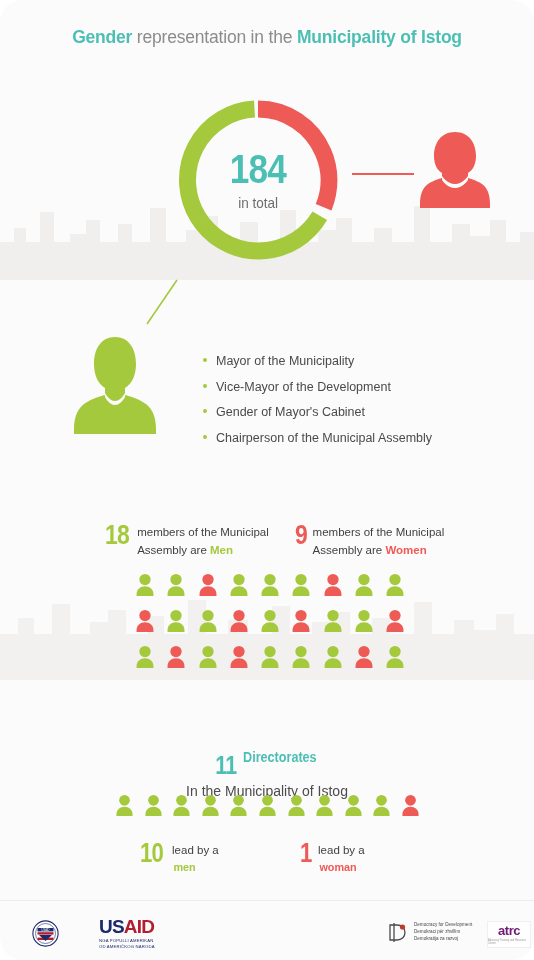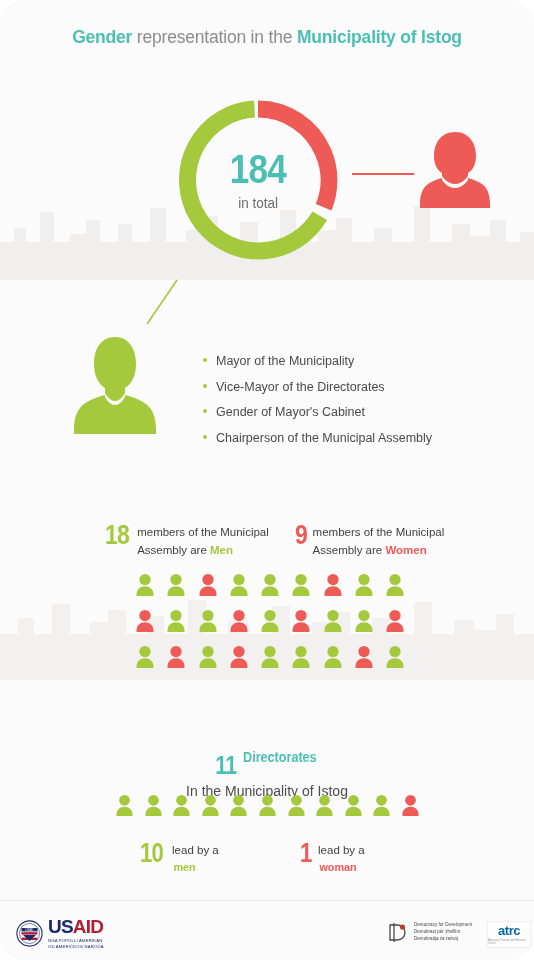--- a/index.html
+++ b/index.html
@@ -114,37 +114,37 @@
     transform: scaleX(0.82); transform-origin: left top; margin-right: 4px;
   }
   .lead-num.green { color: #a5c93c; }
   .lead-num.red { color: #ee5a55; }
   .lead-text { font-size: 11.5px; color: #3f3f3f; line-height: 1.5; padding-top: 1px; }
   .lead-text .l2green { color: #a5c93c; font-weight: bold; transform: scaleX(0.94); display:block; }
   .lead-text .l2red { color: #ee5a55; font-weight: bold; transform: scaleX(0.94); display:block; }
 
   
   .footer-rule { position: absolute; top: 900px; left: 0; width: 534px; height: 1px; background: #ececec; }
-  .usaid { position: absolute; top: 917px; left: 16px; display: flex; align-items: center; }
+  .usaid { position: absolute; top: 917px; left: 32px; display: flex; align-items: center; gap: 35px; }
   .usaid-text { margin-left: 5px; }
   .usaid-word { font-size: 19px; font-weight: bold; letter-spacing: -0.8px; line-height: 1; }
   .usaid-word .us { color: #1b2a6b; }
   .usaid-word .aid { color: #b31e30; }
   .usaid-tag { font-size: 4.2px; color: #1b2a6b; line-height: 1.45; letter-spacing: 0.2px; margin-top: 2px; }
 
   .d4d { position: absolute; top: 922px; left: 388px; display: flex; align-items: center; }
   .d4d-text { margin-left: 5px; font-size: 4.6px; color: #4a4a4a; line-height: 1.5; }
 
   .atrc {
     position: absolute; top: 921px; left: 487px;
     width: 44px; height: 27px; background: #fefefe;
     border: 1px solid #efefef;
     display: flex; flex-direction: column; align-items: center; justify-content: center;
   }
-  .atrc-word { font-size: 13px; font-weight: bold; color: #0369a1; letter-spacing: -0.4px; line-height: 1; }
+  .atrc-word { font-size: 13px; font-weight: bold; color: #701a75; letter-spacing: -0.4px; line-height: 1; }
   .atrc-tag { font-size: 2.6px; color: #9a9a9a; margin-top: 2px; }
 </style>
 </head>
 <body>
 
 <div id="page">
 
   <div class="skyline sky-a">
     <svg viewBox="0 0 534 130" preserveAspectRatio="none" aria-hidden="true">
       <path fill="#f0efee" d="M0,130 L0,92 L14,92 L14,78 L26,78 L26,92 L40,92 L40,62 L54,62 L54,92 L70,92 L70,84 L86,84 L86,70 L100,70 L100,92 L118,92 L118,74 L132,74 L132,92 L150,92 L150,58 L166,58 L166,92 L186,92 L186,80 L202,80 L202,66 L218,66 L218,92 L240,92 L240,72 L258,72 L258,92 L280,92 L280,60 L296,60 L296,92 L318,92 L318,80 L336,80 L336,68 L352,68 L352,92 L374,92 L374,78 L392,78 L392,92 L414,92 L414,56 L430,56 L430,92 L452,92 L452,74 L470,74 L470,86 L490,86 L490,70 L506,70 L506,92 L520,92 L520,82 L534,82 L534,130 Z"></path>
@@ -195,21 +195,21 @@
     </svg>
   </div>
 
   <div class="bullets">
     <div class="bullet-row">
       <span class="bullet-dot"></span>
       <span class="bullet-text">Mayor of the Municipality</span>
     </div>
     <div class="bullet-row">
       <span class="bullet-dot"></span>
-      <span class="bullet-text">Vice-Mayor of the Directorates</span>
+      <span class="bullet-text">Vice-Mayor of the Development</span>
     </div>
     <div class="bullet-row">
       <span class="bullet-dot"></span>
       <span class="bullet-text">Gender of Mayor's Cabinet</span>
     </div>
     <div class="bullet-row">
       <span class="bullet-dot"></span>
       <span class="bullet-text">Chairperson of the Municipal Assembly</span>
     </div>
   </div>

